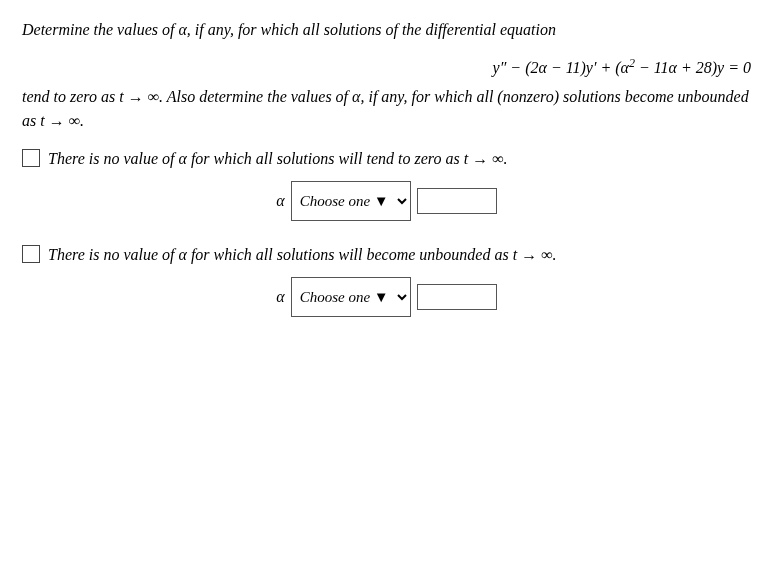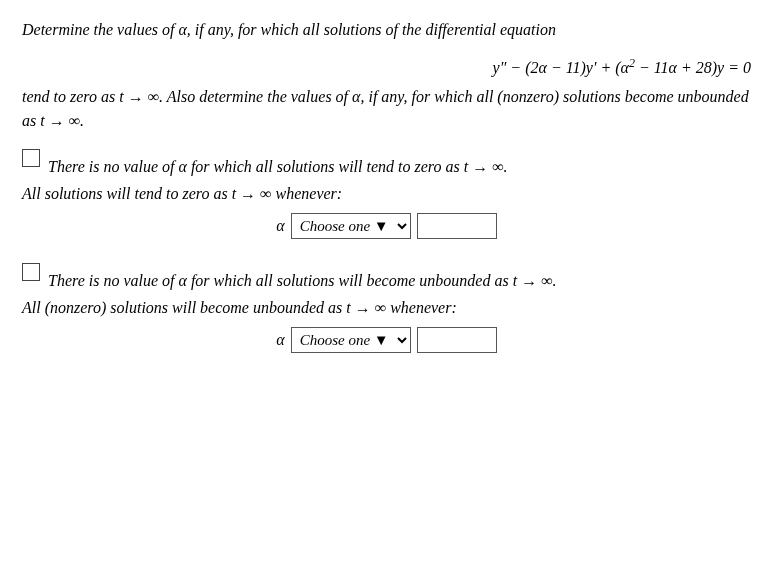--- a/index.html
+++ b/index.html
@@ -46,21 +46,20 @@
       border: 1.5px solid #444;
       margin-right: 8px;
       margin-top: 2px;
       flex-shrink: 0;
       background: #fff;
       display: inline-block;
     }
 
     .checkbox-label {
       line-height: 1.5;
-      margin-top: 8px;
     }
 
     .alpha-row {
       display: flex;
       align-items: center;
       justify-content: center;
       margin-top: 10px;
       margin-bottom: 8px;
       gap: 6px;
     }
@@ -69,21 +68,21 @@
       font-style: italic;
       font-size: 16px;
     }
 
     select.choose-select {
       font-family: "Times New Roman", Times, serif;
       font-size: 15px;
       padding: 2px 4px;
       border: 1px solid #555;
       background: #fff;
-      height: 26px;
+      height: 40px;
     }
 
     .answer-box {
       width: 80px;
       height: 26px;
       border: 1px solid #555;
       background: #fff;
       display: inline-block;
     }
 
@@ -118,23 +117,20 @@
 
 <div class="section-block">
 
   <div class="checkbox-row">
     <div class="checkbox-box"></div>
     <div class="checkbox-label">
       <span>There is no value of <i>α</i> for which all solutions will tend to zero as <i>t</i> → ∞.</span>
     </div>
   </div>
 
-  <div class="tend-line">
-    <span>All solutions will tend to zero as <i>t</i> → ∞ whenever:</span>
-  </div>
 
   <div class="alpha-row">
     <span class="alpha-symbol"><i>α</i></span>
     <select class="choose-select">
       <option>Choose one ▼</option>
       <option>&lt;</option>
       <option>≤</option>
       <option>&gt;</option>
       <option>≥</option>
       <option>=</option>
@@ -148,23 +144,20 @@
 
 <div class="section-block">
 
   <div class="checkbox-row">
     <div class="checkbox-box"></div>
     <div class="checkbox-label">
       <span>There is no value of <i>α</i> for which all solutions will become unbounded as <i>t</i> → ∞.</span>
     </div>
   </div>
 
-  <div class="tend-line">
-    <span>All (nonzero) solutions will become unbounded as <i>t</i> → ∞ whenever:</span>
-  </div>
 
   <div class="alpha-row">
     <span class="alpha-symbol"><i>α</i></span>
     <select class="choose-select">
       <option>Choose one ▼</option>
       <option>&lt;</option>
       <option>≤</option>
       <option>&gt;</option>
       <option>≥</option>
       <option>=</option>

